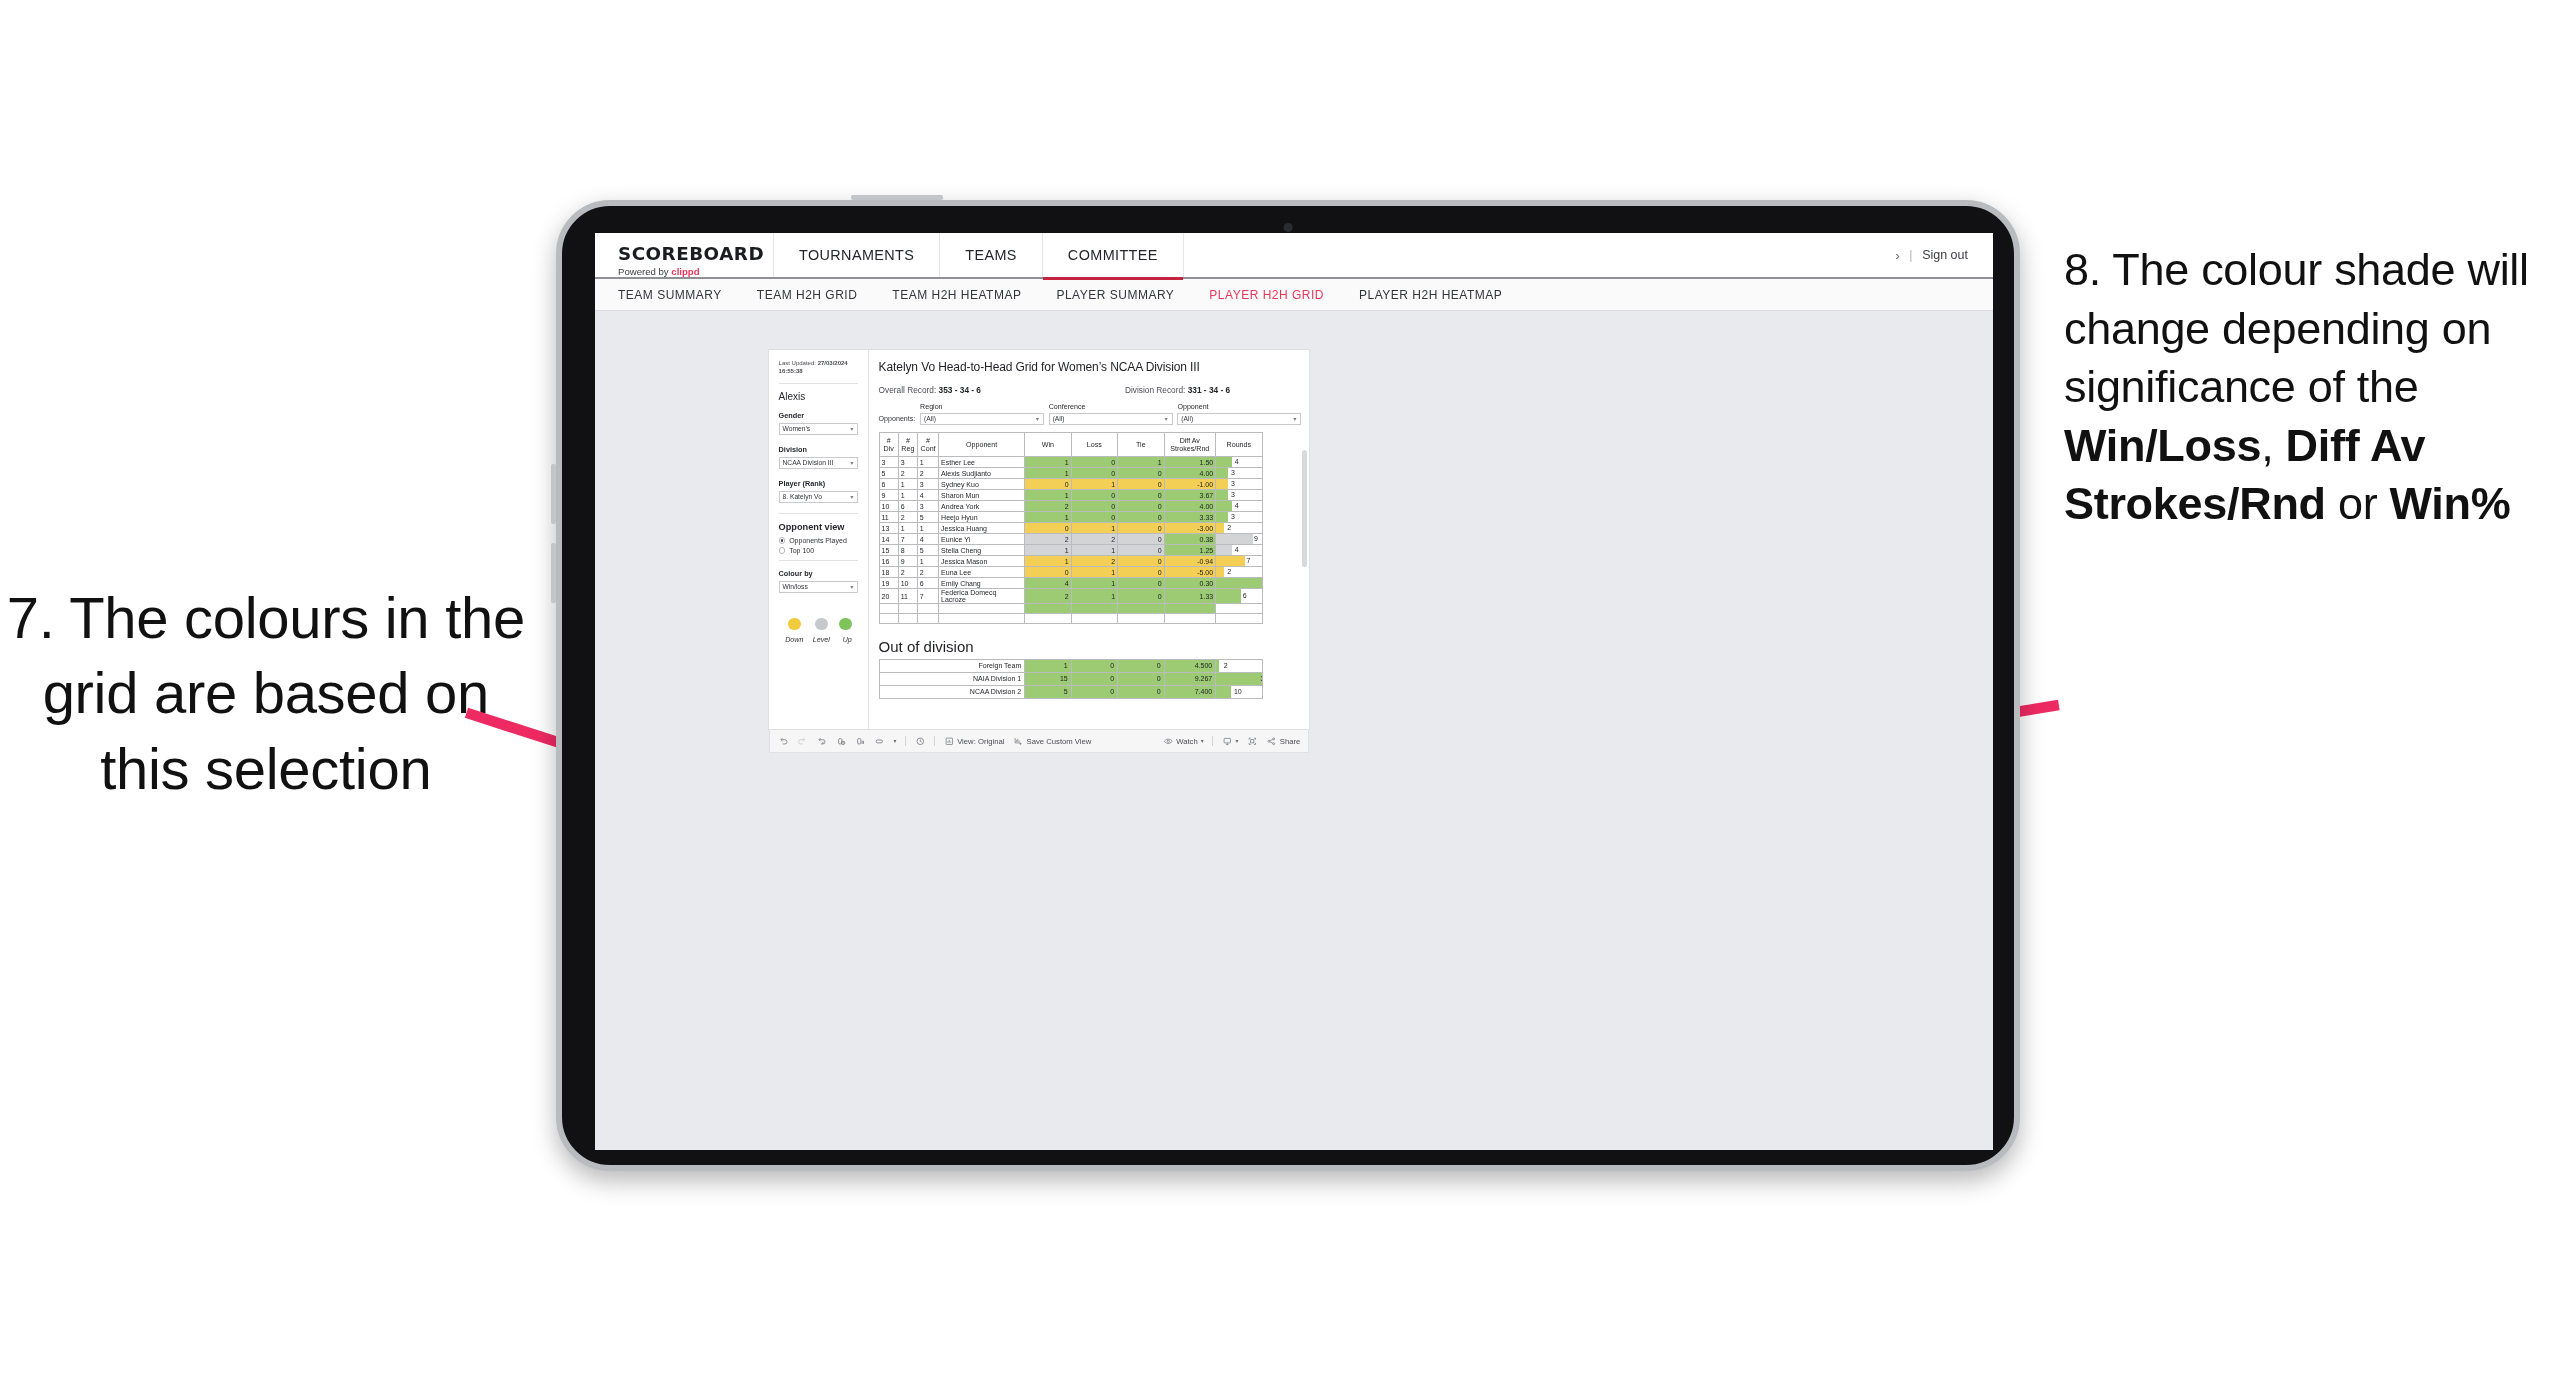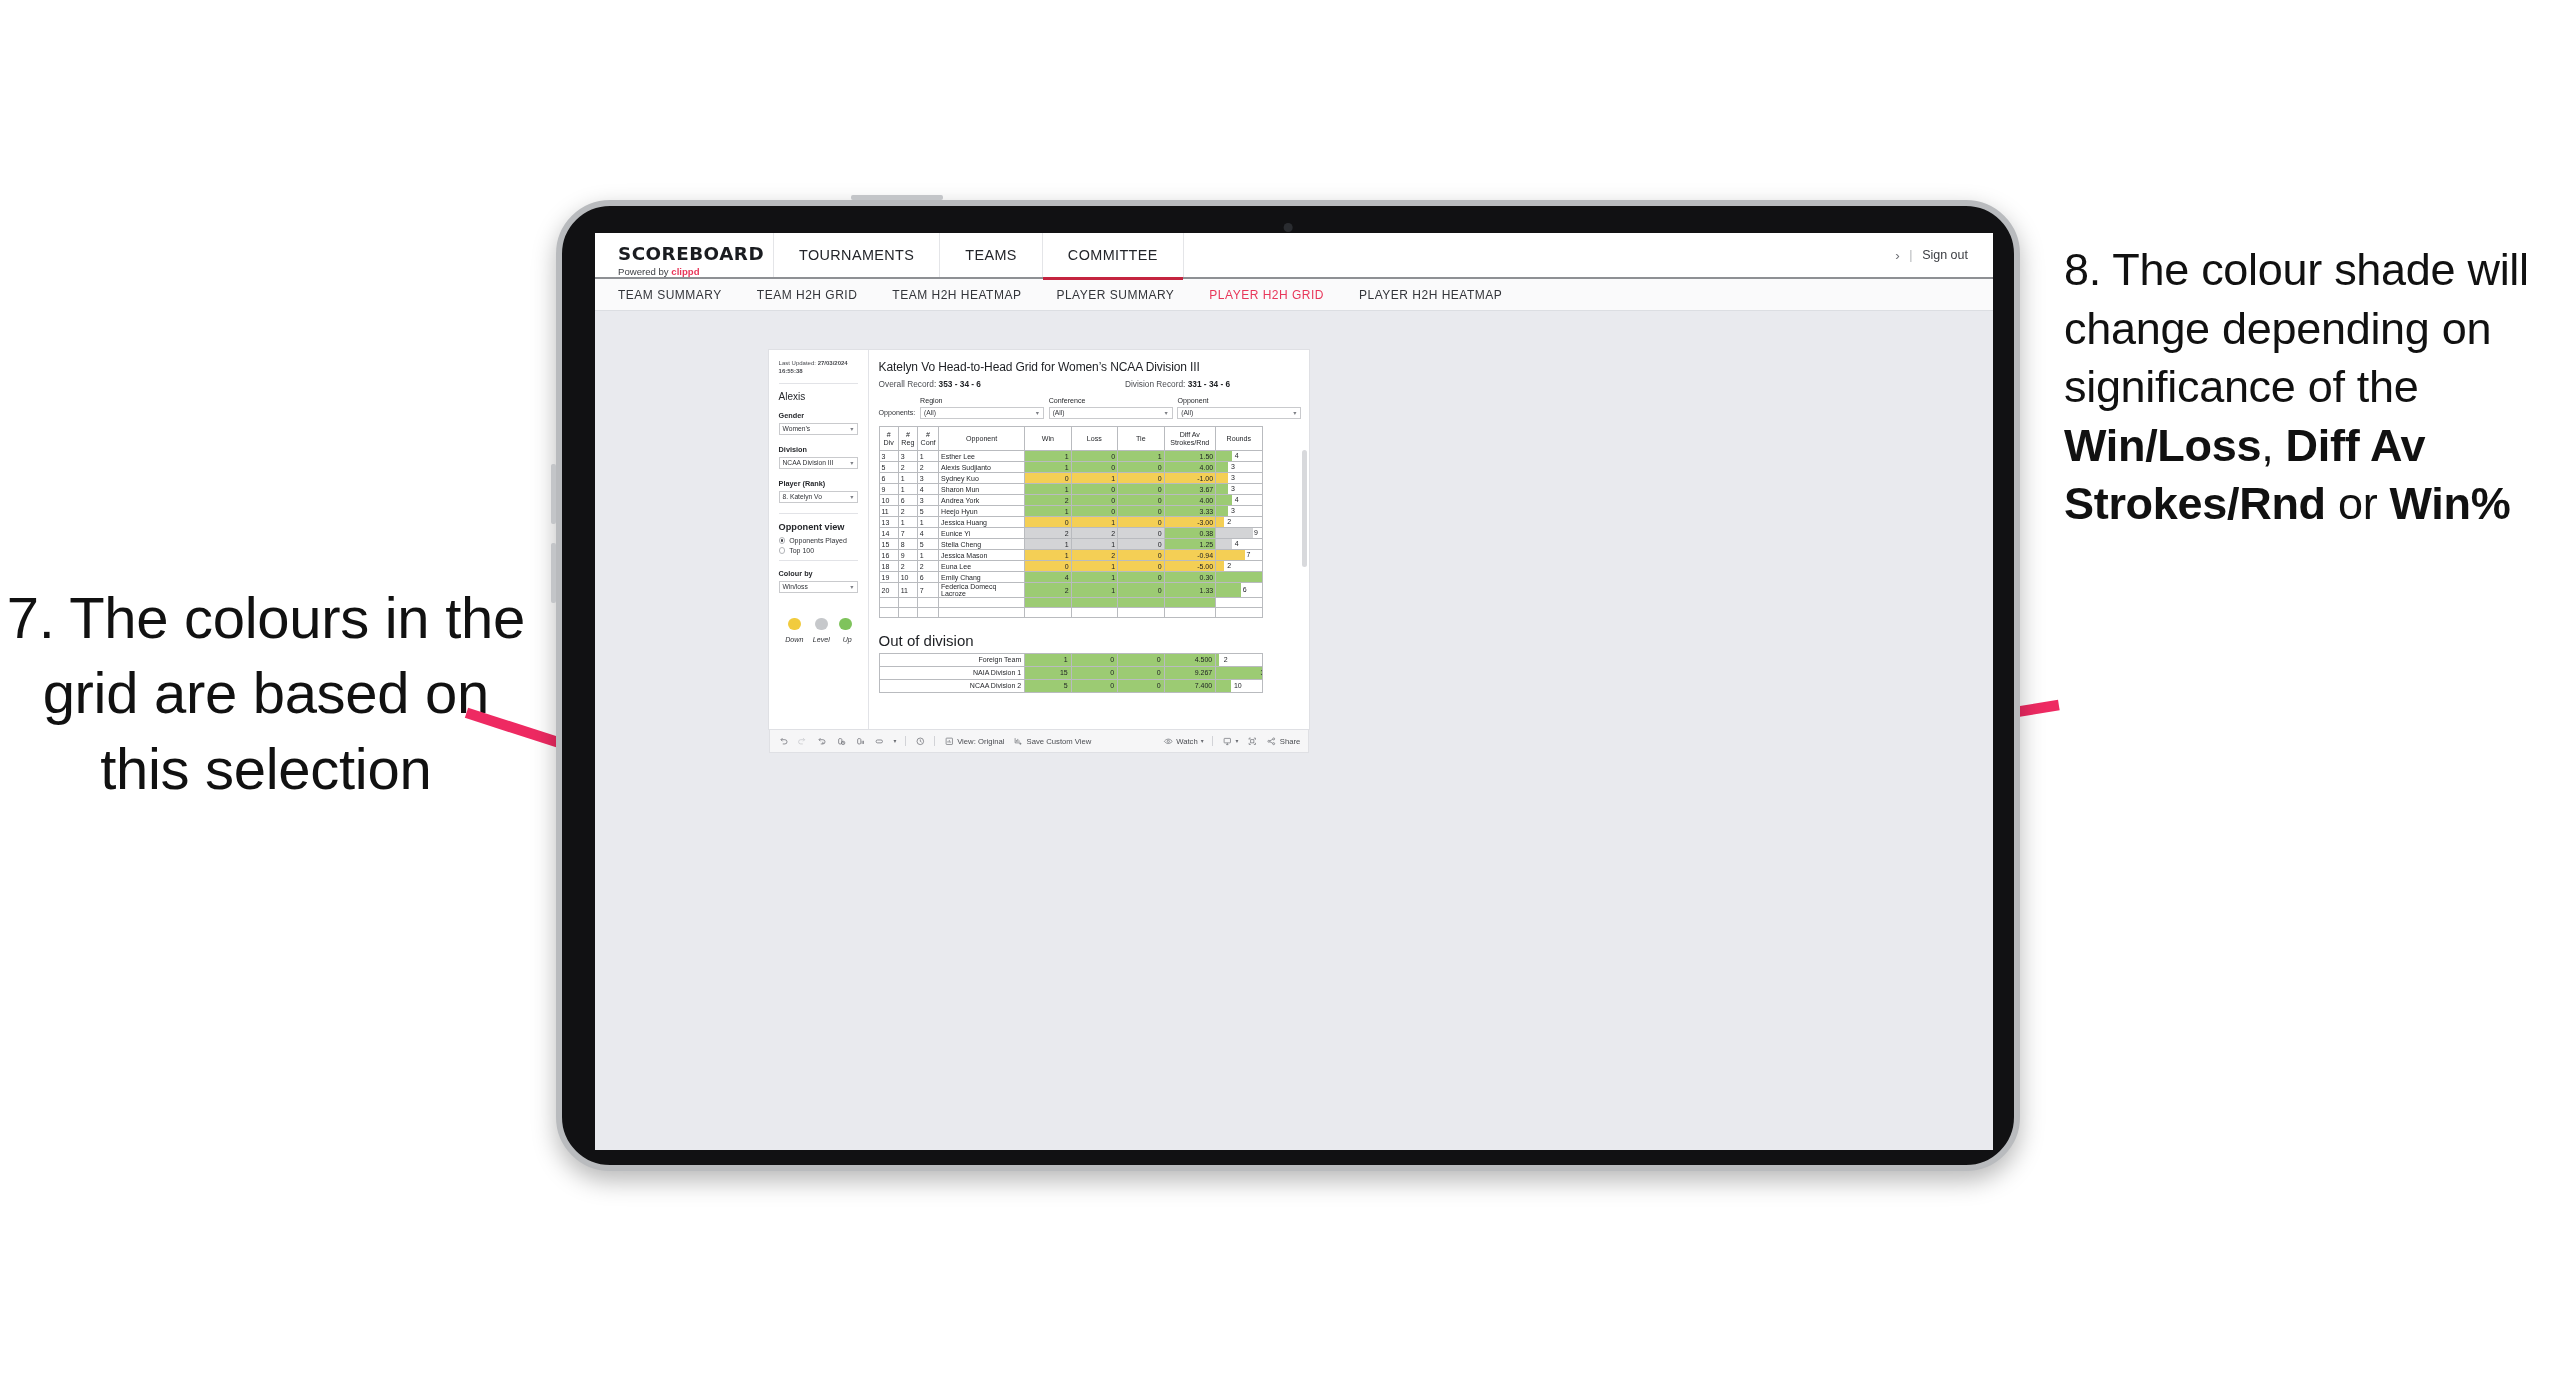--- a/index.html
+++ b/index.html
@@ -174,21 +174,21 @@
     width: 12.5px; height: 12.5px; border-radius: 50%; margin: 0 auto 5.8px;
   }
   .legend-label { font-size: 7.1px; color: #303237; }
 
   
   #main { flex: 1; padding: 9.6px 7.7px 0 9.6px; overflow: hidden; position: relative; }
   #viz-title {
     font-size: 12px; color: #1d1f23; font-weight: 400; letter-spacing: -0.1px;
   }
   #records {
-    display: flex; margin-top: 5px; font-size: 8.3px; color: #4b4d52;
+    display: flex; margin-top: 11px; font-size: 8.3px; color: #4b4d52;
   }
   #records b { color: #1d1f23; font-weight: 700; }
   .rec-div { margin-left: 144px; }
 
   #opp-filters {
     display: flex; align-items: flex-end; margin-top: 8.7px; gap: 4.8px;
   }
   .opp-label { font-size: 7.1px; color: #303237; padding-bottom: 1.9px; }
   .opp-field { width: 146px; }
   .opp-field .sb-label { font-weight: 400; font-size: 7.1px; margin-bottom: 1.9px; }

